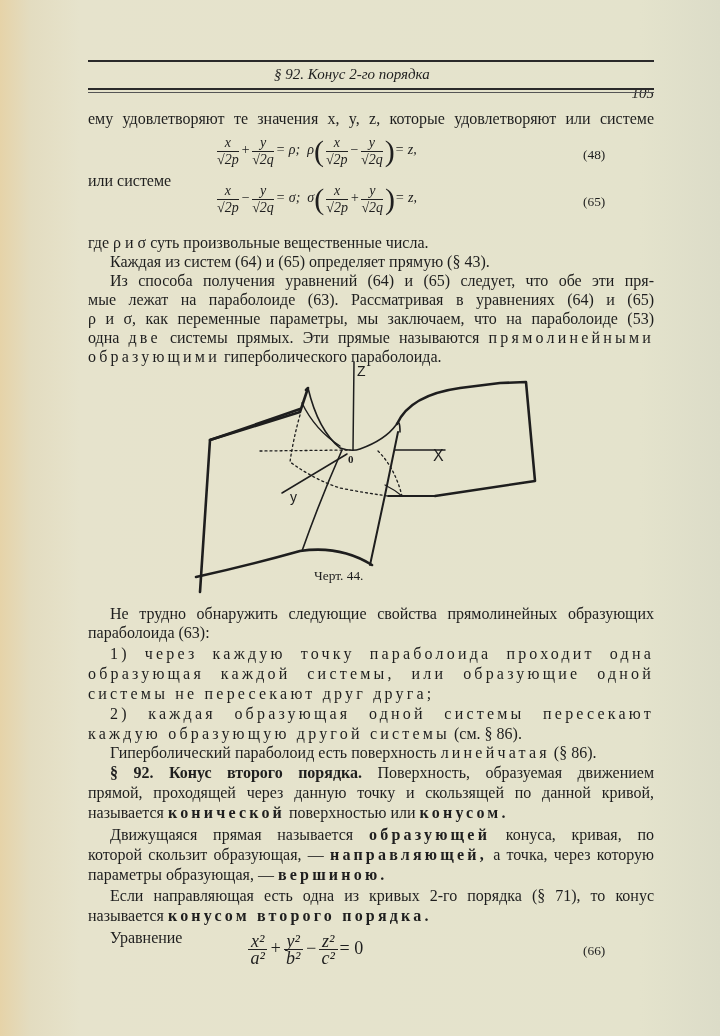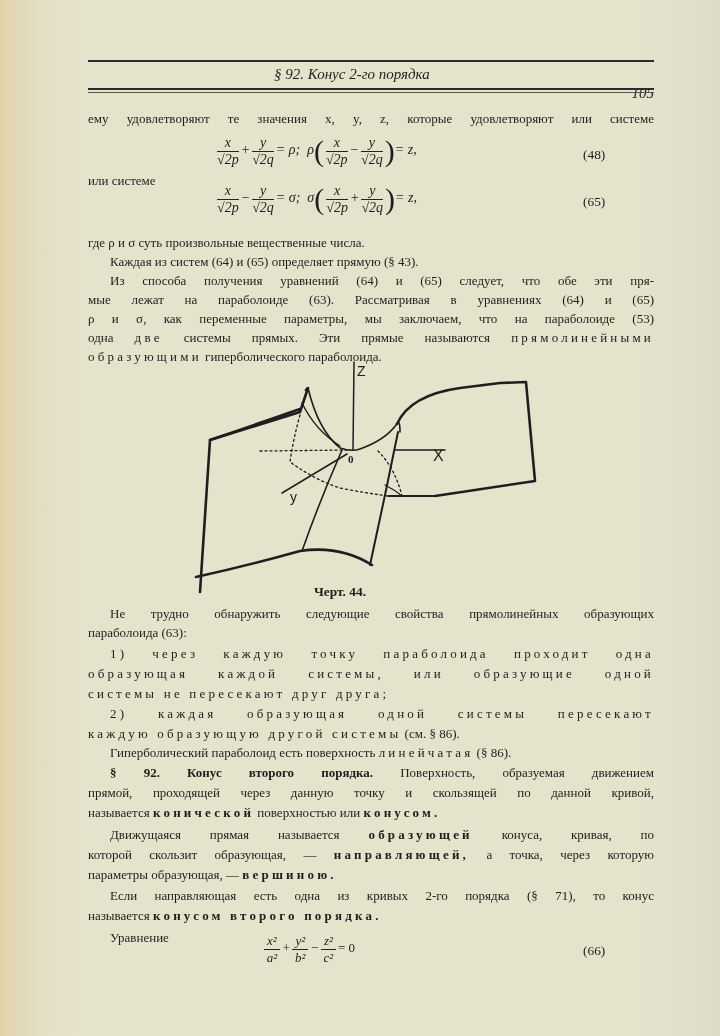--- a/index.html
+++ b/index.html
@@ -10,32 +10,32 @@
     color:#1e1e1e;
     position:relative;
   }
   .rule { position:absolute; left:88px; width:566px; background:#2a2a2a; }
   .header {
     position:absolute; left:88px; top:66px; width:566px; height:20px;
     font-style:italic; font-size:15px;
   }
   .header .title { position:absolute; left:186px; top:0; }
   .header .pnum { position:absolute; right:0; top:0;margin-top:19px; }
-  .line { position:absolute; left:88px; width:566px; font-size:13px; white-space:nowrap; line-height:18px; }
+  .line { position:absolute; left:88px; width:566px; font-size:16px; white-space:nowrap; line-height:18px; }
   .just { text-align:justify; text-align-last:justify; }
   .ind { padding-left:22px; box-sizing:border-box; }
   .sp { letter-spacing:3.2px; }
   .b { font-weight:bold; }
   .eq { position:absolute; font-size:14px; font-style:italic; white-space:nowrap; }
   .eqnum { position:absolute; left:583px; font-size:13.4px; }
   .frac { display:inline-block; vertical-align:middle; text-align:center; margin:0 2px; }
   .frac .n { display:block; border-bottom:1px solid #222; padding:0 3px; line-height:16px; }
   .frac .d { display:block; line-height:16px; }
   .paren { font-size:30px; font-style:normal; vertical-align:middle; font-weight:lighter; }
-  .caption { position:absolute; left:314px; top:584px; font-size:13.4px;font-weight:bold; }
+  .caption { position:absolute; left:314px; top:568px; font-size:13.4px; }
   svg { position:absolute; left:0; top:0; }
 </style>
 </head>
 <body>
 
 <div class="rule" style="top:60px;height:2px;"></div>
 <div class="header">
   <span class="title">§ 92. Конус 2-го порядка</span>
   <span class="pnum">105</span>
 </div>
@@ -150,16 +150,16 @@
   <span>параметры образующая, —</span>
   <span class="sp b">вершиною.</span>
 </div>
 <div class="line ind just" style="top:887px;">Если направляющая есть одна из кривых 2-го порядка (§ 71), то конус</div>
 <div class="line" style="top:907px;">
   <span>называется</span>
   <span class="sp b">конусом второго порядка.</span>
 </div>
 <div class="line ind" style="top:929px;">Уравнение</div>
 
-<div class="eq" style="left:262px;top:933px;font-size:13px;">
+<div class="eq" style="left:246px;top:933px;font-size:18px;">
   <span class="frac"><span class="n">x²</span><span class="d">a²</span></span><span>+</span><span class="frac"><span class="n">y²</span><span class="d">b²</span></span><span>−</span><span class="frac"><span class="n">z²</span><span class="d">c²</span></span><span style="font-style:normal">= 0</span>
 </div>
 <div class="eqnum" style="top:943px;">(66)</div>
 
 </body></html>

